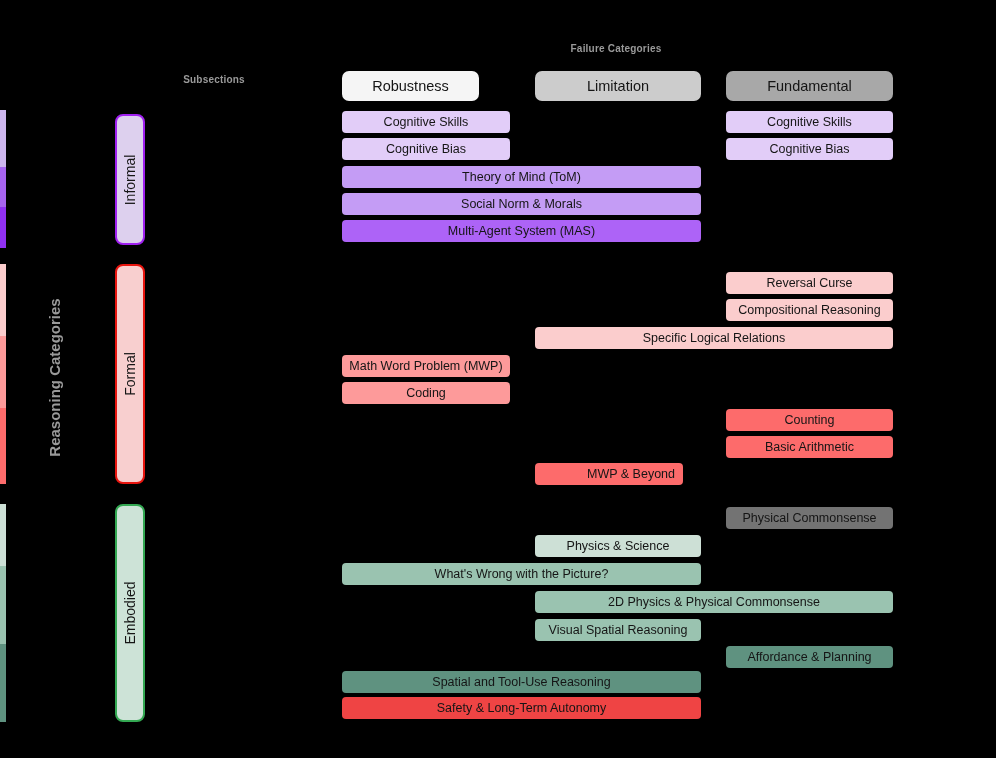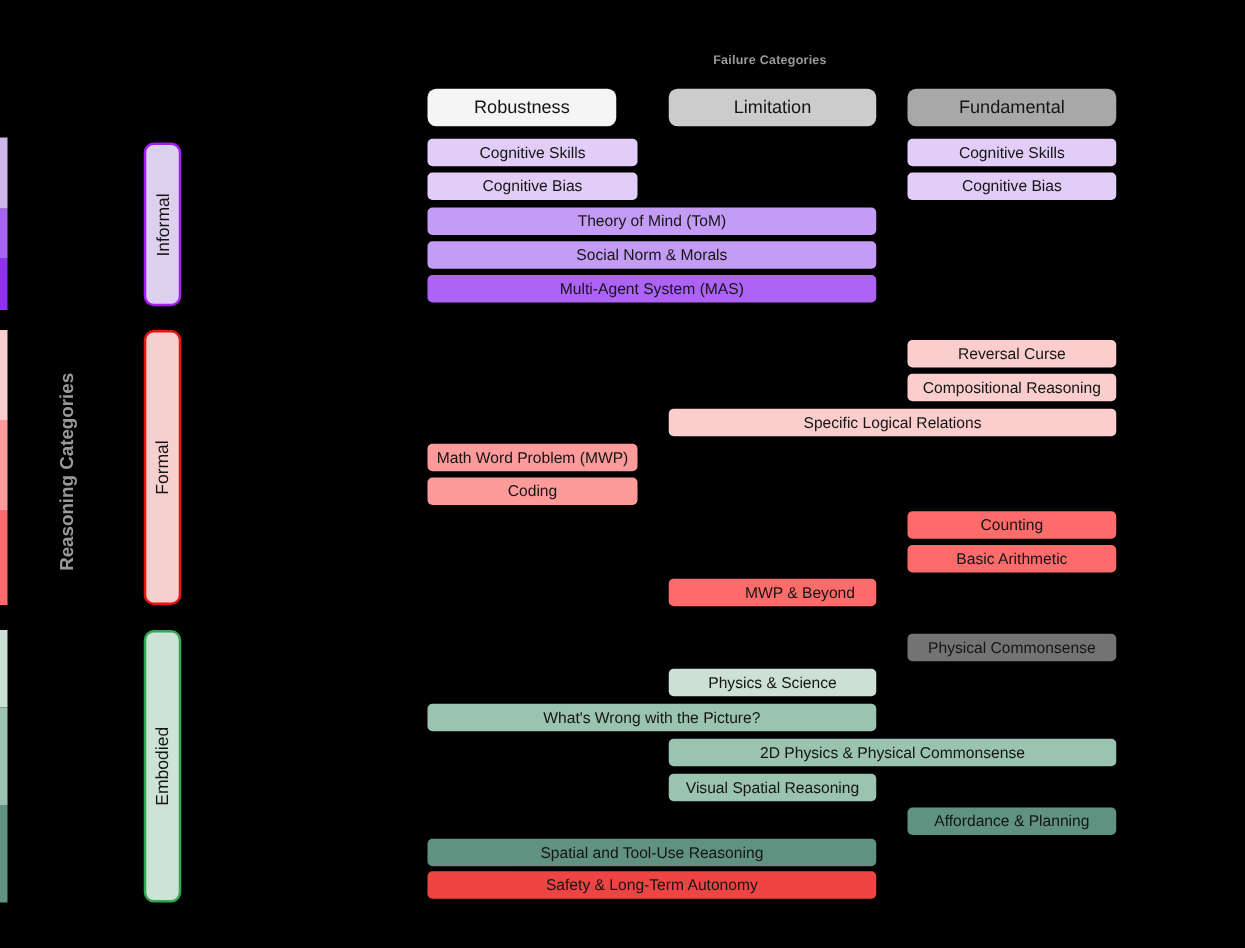--- a/index.html
+++ b/index.html
@@ -57,25 +57,26 @@
     box-sizing:border-box;
   }
 </style>
 </head>
 <body>
 
 <div class="canvas">
 
   <div class="hdr-title" id="failure-categories-title">Failure Categories</div>
 
+  <div class="hdr-title" id="subsections-title">Subsections</div>
 
   <div class="axis-title" id="reasoning-axis-title">Reasoning Categories</div>
 
   <div id="column-headers">
-      <div class="col-head" style="left: 342px; width: 151px; background: rgb(245, 245, 245);">Robustness</div>
+      <div class="col-head" style="left: 342px; width: 137px; background: rgb(245, 245, 245);">Robustness</div>
       <div class="col-head" style="left: 535px; width: 166px; background: rgb(204, 204, 204);">Limitation</div>
       <div class="col-head" style="left: 726px; width: 167px; background: rgb(168, 168, 168);">Fundamental</div>
     </div>
   <div id="category-boxes">
       <div class="cat-box" style="top: 114px; height: 131px; background: rgb(221, 208, 238); border-color: rgb(160, 32, 240);">
         <span>Informal</span>
       </div>
       <div class="cat-box" style="top: 264px; height: 220px; background: rgb(248, 207, 207); border-color: rgb(232, 21, 15);">
         <span>Formal</span>
       </div>
@@ -102,21 +103,21 @@
       <div class="bar" style="left: 342px; width: 359px; top: 166px; background: rgb(196, 156, 245);">Theory of Mind (ToM)</div>
       <div class="bar" style="left: 342px; width: 359px; top: 193px; background: rgb(196, 156, 245);">Social Norm &amp; Morals</div>
       <div class="bar" style="left: 342px; width: 359px; top: 220px; background: rgb(173, 99, 247);">Multi-Agent System (MAS)</div>
       <div class="bar" style="left: 726px; width: 167px; top: 272px; background: rgb(251, 205, 205);">Reversal Curse</div>
       <div class="bar" style="left: 726px; width: 167px; top: 299px; background: rgb(251, 205, 205);">Compositional Reasoning</div>
       <div class="bar" style="left: 535px; width: 358px; top: 327px; background: rgb(251, 205, 205);">Specific Logical Relations</div>
       <div class="bar" style="left: 342px; width: 168px; top: 355px; background: rgb(253, 154, 154);">Math Word Problem (MWP)</div>
       <div class="bar" style="left: 342px; width: 168px; top: 382px; background: rgb(253, 154, 154);">Coding</div>
       <div class="bar" style="left: 726px; width: 167px; top: 409px; background: rgb(253, 107, 107);">Counting</div>
       <div class="bar" style="left: 726px; width: 167px; top: 436px; background: rgb(253, 107, 107);">Basic Arithmetic</div>
-      <div class="bar" style="left: 535px; width: 166px; top: 463px; background: rgb(253, 107, 107); padding-left: 44px;">MWP &amp; Beyond</div>
+      <div class="bar" style="left: 535px; width: 148px; top: 463px; background: rgb(253, 107, 107); padding-left: 44px;">MWP &amp; Beyond</div>
       <div class="bar" style="left: 726px; width: 167px; top: 507px; background: #737373; text-align: center;">Physical Commonsense</div>
       <div class="bar" style="left: 535px; width: 166px; top: 535px; background: rgb(205, 224, 214);">Physics &amp; Science</div>
       <div class="bar" style="left: 342px; width: 359px; top: 563px; background: rgb(154, 195, 176);">What's Wrong with the Picture?</div>
       <div class="bar" style="left: 535px; width: 358px; top: 591px; background: rgb(154, 195, 176);">2D Physics &amp; Physical Commonsense</div>
       <div class="bar" style="left: 535px; width: 166px; top: 619px; background: rgb(154, 195, 176);">Visual Spatial Reasoning</div>
       <div class="bar" style="left: 726px; width: 167px; top: 646px; background: rgb(95, 146, 128);">Affordance &amp; Planning</div>
       <div class="bar" style="left: 342px; width: 359px; top: 671px; background: rgb(95, 146, 128);">Spatial and Tool-Use Reasoning</div>
       <div class="bar" style="left: 342px; width: 359px; top: 697px; background: #ef4444;">Safety &amp; Long-Term Autonomy</div>
     </div>
 

